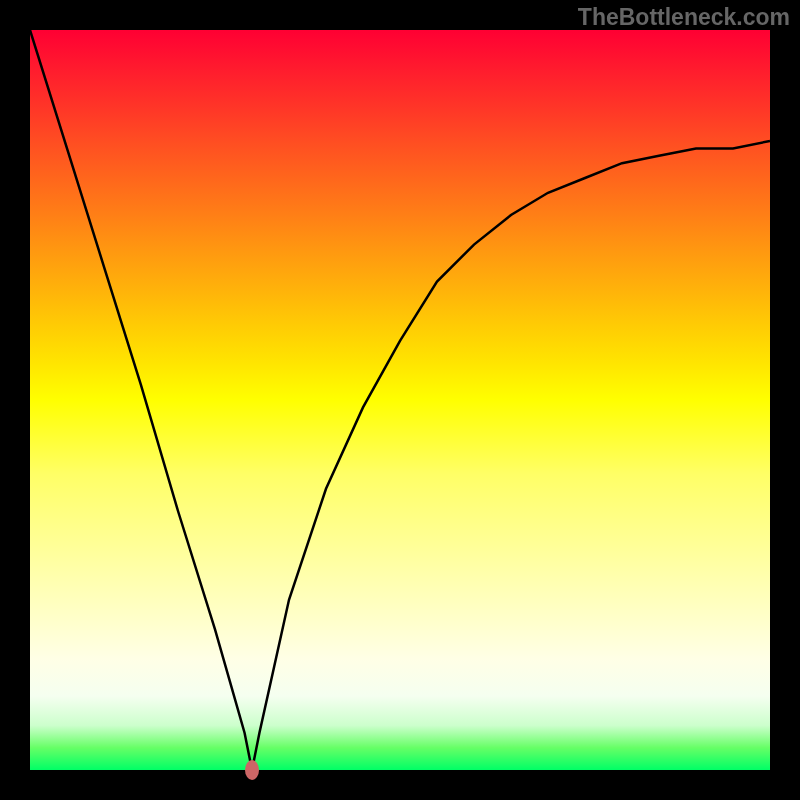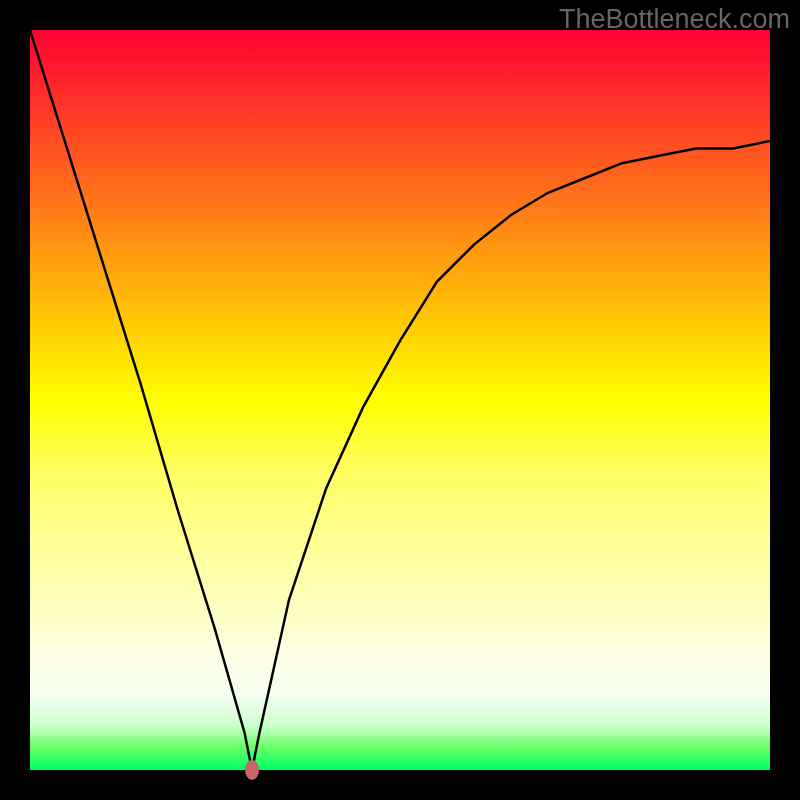--- a/index.html
+++ b/index.html
@@ -13,22 +13,22 @@
       background: #000;
       position: relative;
       overflow: hidden;
     }
     .watermark {
       position: absolute;
       top: 4px;
       right: 10px;
       color: #666;
       font-family: Arial, sans-serif;
-      font-size: 27px;
-      font-weight: normal;
+      font-size: 23px;
+      font-weight: bold;
       z-index: 10;
       margin-left: 40px;
     }
     .plot-area {
       position: absolute;
       left: 30px;
       top: 30px;
       width: 740px;
       height: 740px;
       background: linear-gradient(to bottom,

